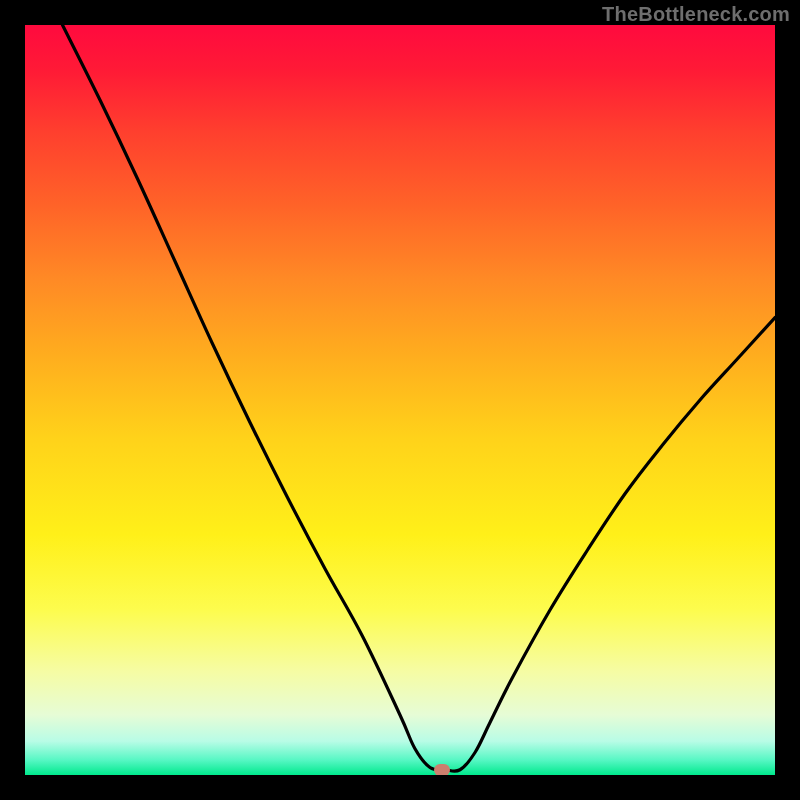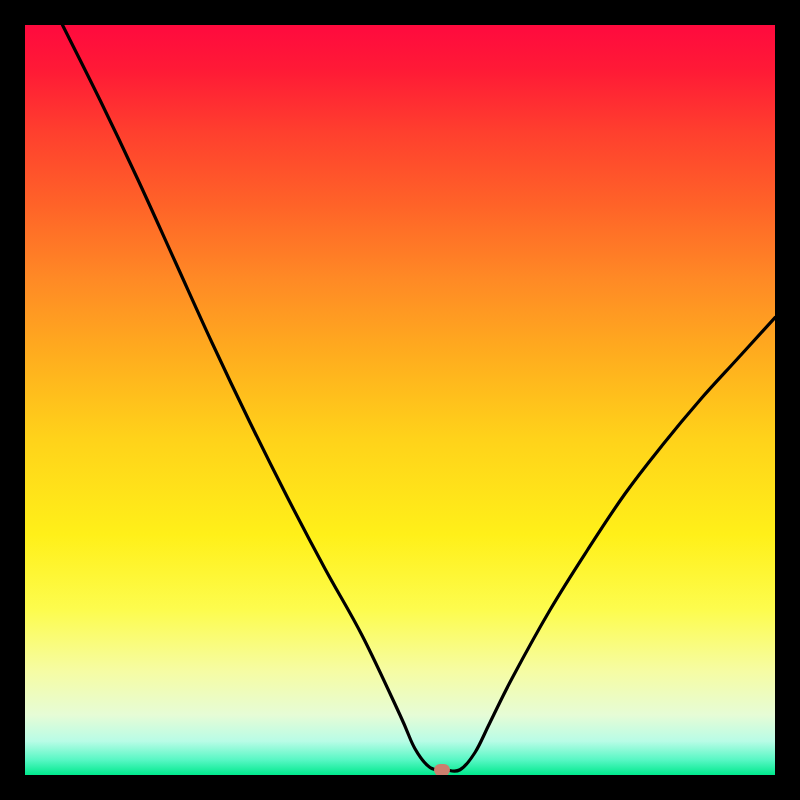--- a/index.html
+++ b/index.html
@@ -81,13 +81,14 @@
 <body>
 
 <div class="frame">
   <div class="plot-area">
     <div class="gradient"></div>
     <svg class="curve" viewBox="0 0 750 750" preserveAspectRatio="none">
       <path id="curve-path" fill="none" stroke="#000000" stroke-width="3.2" stroke-linejoin="round" stroke-linecap="round" d="M 37.50 0.00 C 44.25 13.50, 61.50 47.33, 75.00 75.00 C 88.50 102.67, 99.00 124.72, 112.50 153.75 C 126.00 182.78, 136.50 206.55, 150.00 236.25 C 163.50 265.95, 174.00 289.73, 187.50 318.75 C 201.00 347.78, 211.50 369.82, 225.00 397.50 C 238.50 425.18, 249.00 446.18, 262.50 472.50 C 276.00 498.82, 286.50 518.77, 300.00 543.75 C 313.50 568.73, 324.00 584.92, 337.50 611.25 C 351.00 637.58, 365.55 669.75, 375.00 690.00 C 384.45 710.25, 384.60 714.30, 390.00 723.75 C 395.40 733.20, 399.60 738.72, 405.00 742.50 C 410.40 746.28, 414.60 744.35, 420.00 744.75 C 425.40 745.15, 429.60 747.86, 435.00 744.75 C 440.40 741.64, 444.60 736.00, 450.00 727.50 C 455.40 719.00, 458.25 711.00, 465.00 697.50 C 471.75 684.00, 476.70 672.75, 487.50 652.50 C 498.30 632.25, 511.50 607.95, 525.00 585.00 C 538.50 562.05, 549.00 545.92, 562.50 525.00 C 576.00 504.07, 586.50 487.65, 600.00 468.75 C 613.50 449.85, 624.00 436.88, 637.50 420.00 C 651.00 403.13, 661.50 390.53, 675.00 375.00 C 688.50 359.47, 699.00 348.60, 712.50 333.75 C 726.00 318.90, 743.25 299.93, 750.00 292.50"></path>
     </svg>
     <div class="marker" id="marker" style="left: 417px; top: 745px; background: rgb(205, 127, 110);"></div>
   </div>
+  <div class="watermark">TheBottleneck.com</div>
 </div>
 
 </body></html>

